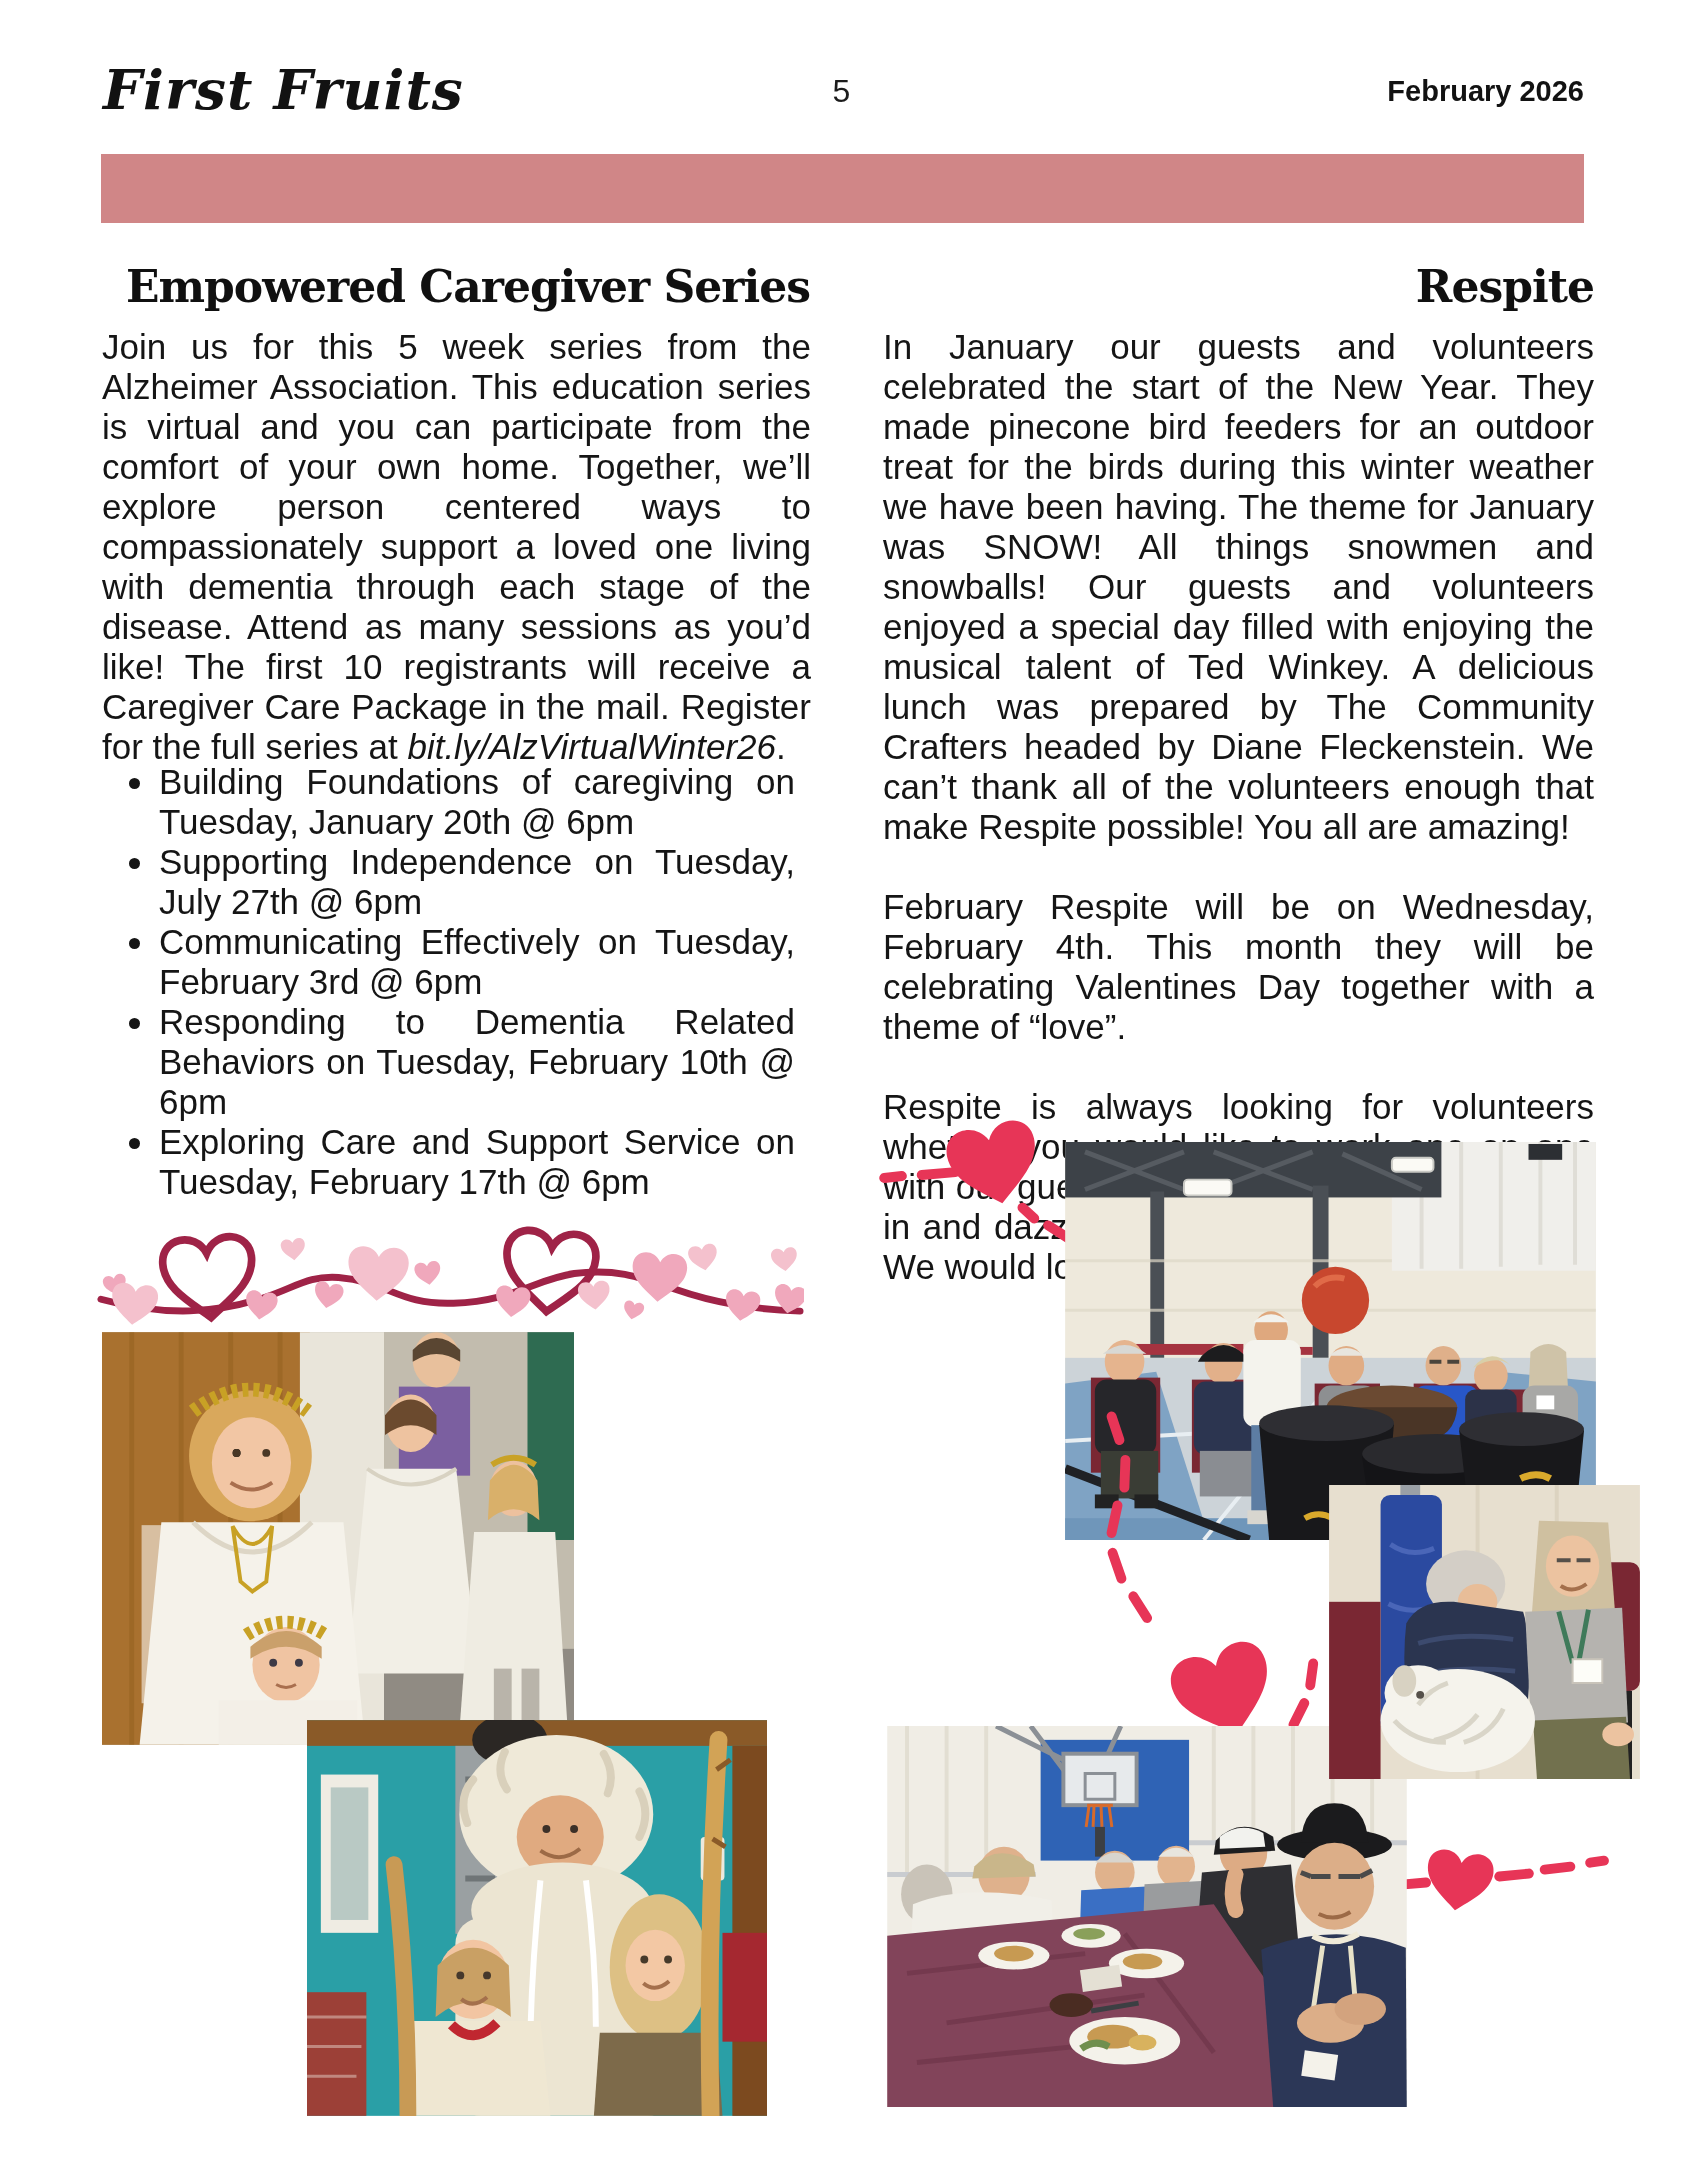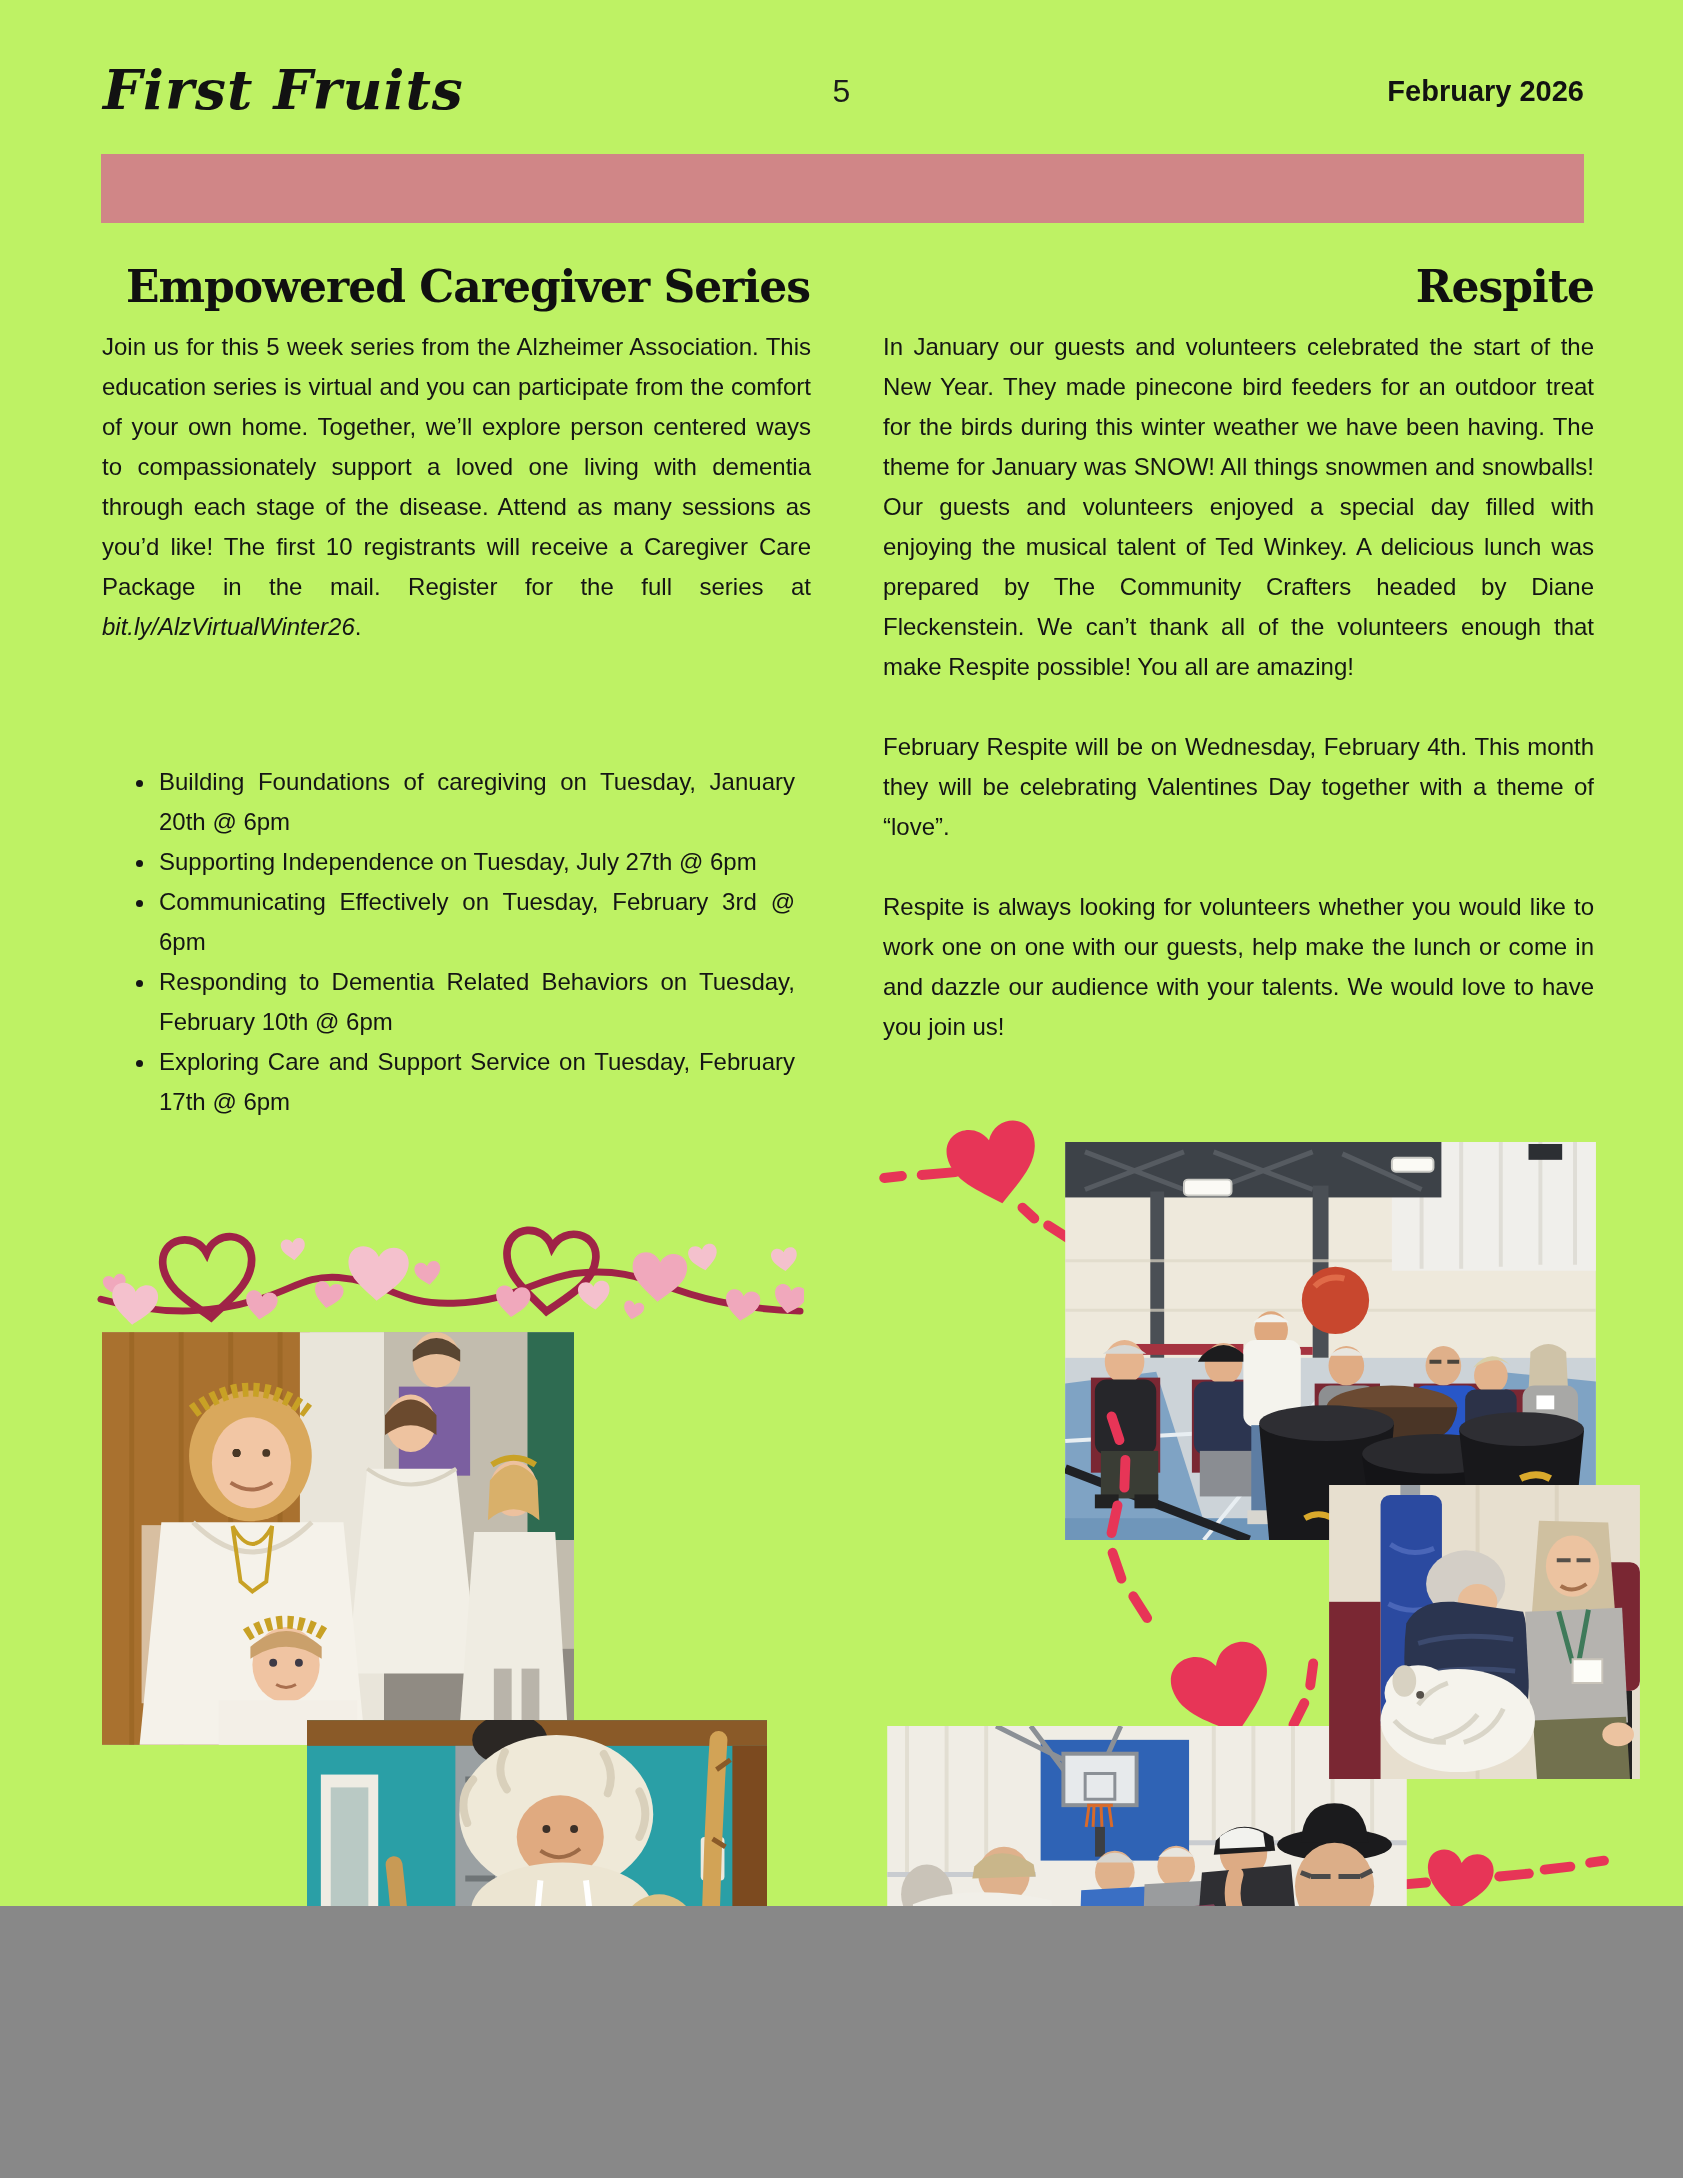--- a/index.html
+++ b/index.html
@@ -1,30 +1,30 @@
 <!DOCTYPE html>
 <html><head>
 <meta charset="utf-8">
 <style>
   html,body{margin:0;padding:0;background:#888;}
-  .page{position:relative;width:1683px;height:1906px;background:#bef264;overflow:hidden;
+  .page{position:relative;width:1683px;height:2178px;background:#ffffff;overflow:hidden;
         font-family:"Liberation Sans",sans-serif;color:#161616;margin:0 auto;}
   .abs{position:absolute;}
   
   .masthead{left:103px;top:57px;font-family:"DejaVu Serif",serif;font-style:italic;font-weight:700;
             font-size:55px;letter-spacing:1px;color:#121212;}
   .pagenum{left:0;top:73px;width:1683px;text-align:center;font-size:32px;color:#1c1c1c;}
   .issuedate{right:99px;top:75px;font-size:29px;font-weight:700;color:#121212;}
   .banner{left:101px;top:154px;width:1483px;height:69px;background:#d08687;}
   
   .col-heading{font-family:"DejaVu Serif",serif;font-weight:700;font-size:44px;letter-spacing:-1px;
                text-align:right;color:#101010;}
   .lh{left:99px;top:261px;width:711px;}
   .rh{left:879px;top:261px;width:715px;}
-  .bodytext{font-size:24px;line-height:40px;text-align:justify;color:#151515;}
+  .bodytext{font-size:35px;line-height:40px;text-align:justify;color:#151515;}
   .left-intro{left:102px;top:327px;width:709px;}
   .left-intro .lnk{font-style:italic;}
   .bullets{left:86px;top:762px;width:709px;}
   .bullets ul{margin:0;padding:0 0 0 71px;}
   .bullets li{margin:0;padding:0 0 0 2px;text-align:justify;}
   .right-text{left:883px;top:327px;width:711px;}
   .right-text p{margin:0;}
   .right-text p + p{margin-top:40px;}
   
   .ph{display:block;}

